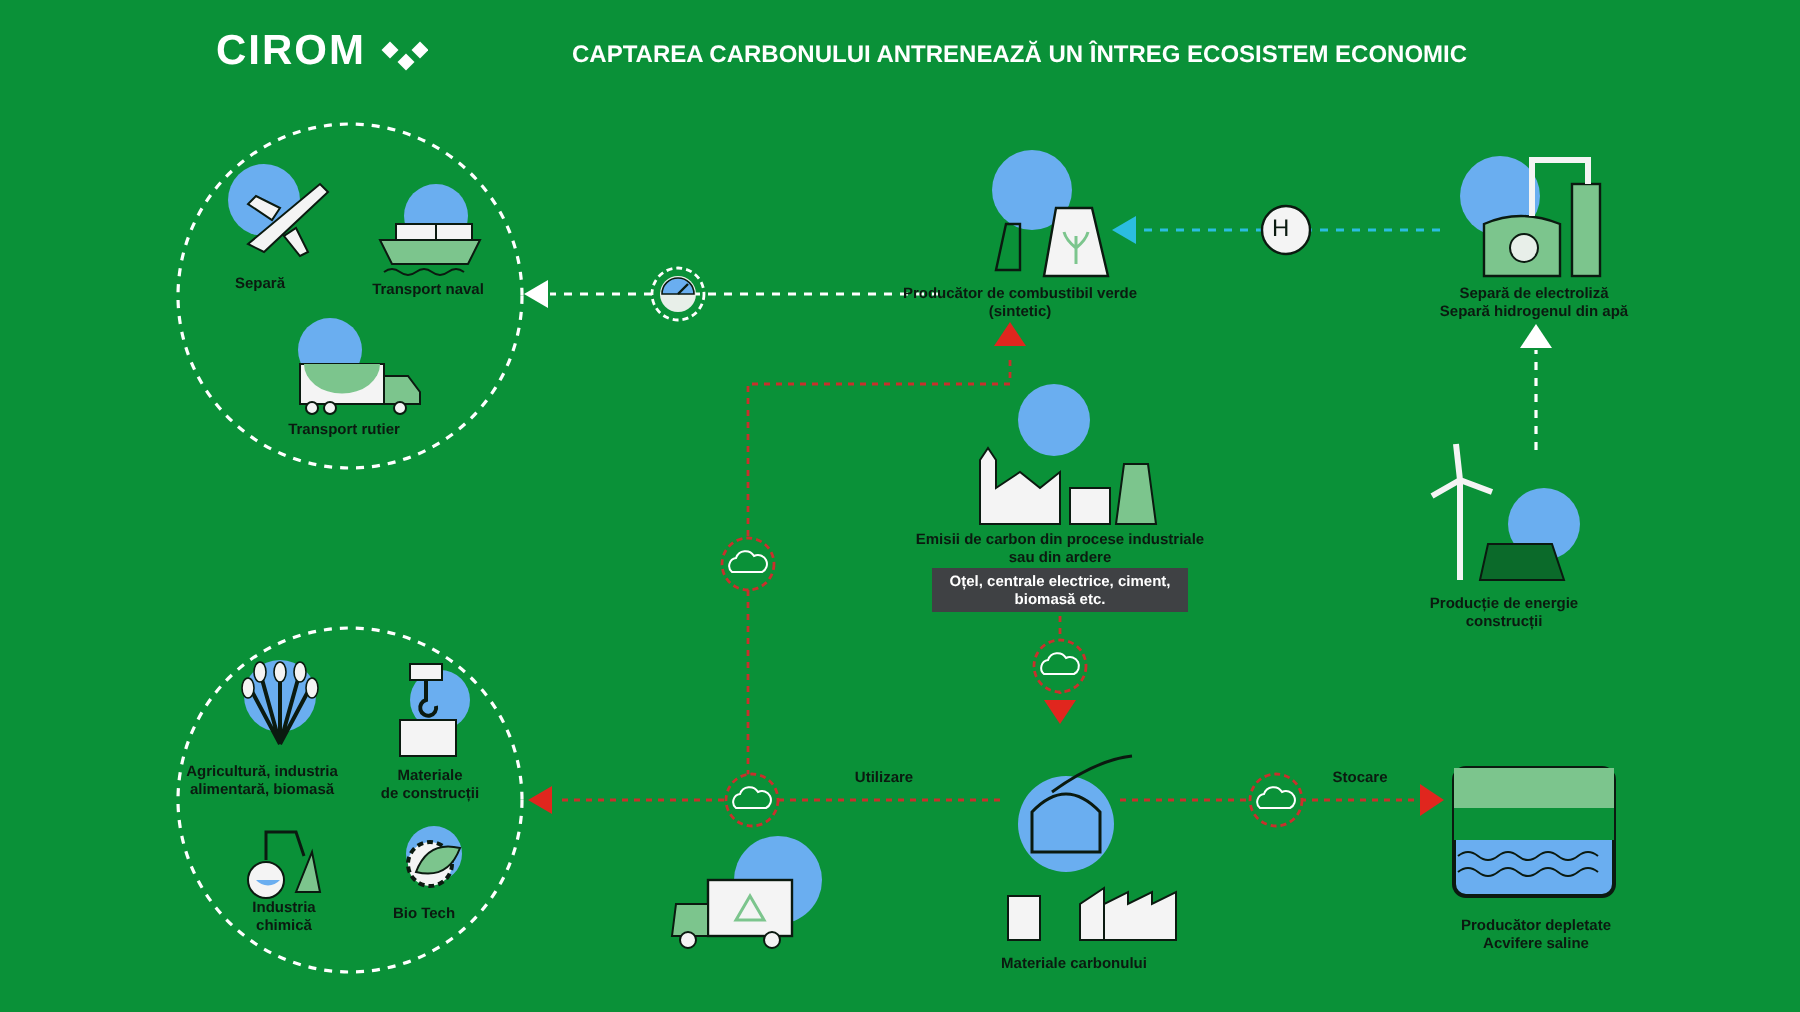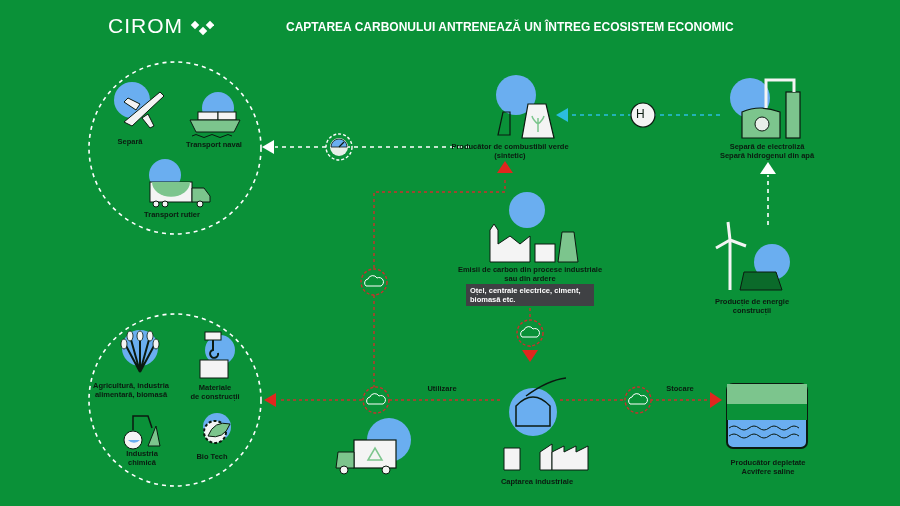--- a/index.html
+++ b/index.html
@@ -1,21 +1,21 @@
 <!DOCTYPE html>
 <html><head>
 <meta charset="utf-8">
 <style>
   html,body{margin:0;padding:0;}
   body{width:900px;height:506px;background:#0a9138;overflow:hidden;position:relative;font-family:"Liberation Sans",sans-serif;}
   .abs{position:absolute;}
-  .logo{left:108px;top:14px;color:#fff;font-weight:normal;font-size:21px;letter-spacing:1px;}
+  .logo{left:108px;top:14px;color:#fff;font-weight:bold;font-size:21px;letter-spacing:1px;}
   .title{left:286px;top:20px;color:#fff;font-weight:bold;font-size:12px;white-space:nowrap;}
   .lbl{position:absolute;color:#0b1a10;font-weight:bold;font-size:7.5px;text-align:center;line-height:8.5px;white-space:nowrap;transform:translateX(-50%);}
-  .box{position:absolute;background:#3f4144;color:#fff;font-weight:bold;font-size:7.5px;line-height:9px;padding:2px 4px;width:120px;}
+  .box{position:absolute;background:#3f4144;color:#fff;font-weight:bold;font-size:7.5px;text-align:center;line-height:9px;padding:2px 4px;width:120px;}
   svg.full{position:absolute;left:0;top:0;}
 </style>
 </head>
 <body>
 
 <div class="abs logo">
   <span>CIROM</span>
   <svg width="24" height="20" style="position:absolute;left:82px;top:6px">
     <rect x="2" y="2" width="6" height="6" fill="#fff" transform="rotate(45 5 5)"></rect>
     <rect x="10" y="8" width="6" height="6" fill="#fff" transform="rotate(45 13 11)"></rect>
@@ -187,17 +187,17 @@
 <div class="lbl" style="left:131px;top:382px"><span>Agricultură, industria</span><br><span>alimentară, biomasă</span></div>
 <div class="lbl" style="left:215px;top:384px"><span>Materiale</span><br><span>de construcții</span></div>
 <div class="lbl" style="left:142px;top:450px"><span>Industria</span><br><span>chimică</span></div>
 <div class="lbl" style="left:212px;top:453px">Bio Tech</div>
 
 <div class="lbl" style="left:510px;top:143px"><span>Producător de combustibil verde</span><br><span>(sintetic)</span></div>
 <div class="lbl" style="left:767px;top:143px"><span>Separă de electroliză</span><br><span>Separă hidrogenul din apă</span></div>
 <div class="lbl" style="left:530px;top:266px"><span>Emisii de carbon din procese industriale</span><br><span>sau din ardere</span></div>
 <div class="box" style="left:466px;top:284px"><span>Oțel, centrale electrice, ciment,</span><br><span>biomasă etc.</span></div>
 <div class="lbl" style="left:752px;top:298px"><span>Producție de energie</span><br><span>construcții</span></div>
-<div class="lbl" style="left:537px;top:478px">Captarea industriale</div>
+<div class="lbl" style="left:537px;top:478px">Materiale carbonului</div>
 <div class="lbl" style="left:768px;top:459px"><span>Producător depletate</span><br><span>Acvifere saline</span></div>
 
 <div class="lbl" style="left:442px;top:385px">Utilizare</div>
 <div class="lbl" style="left:680px;top:385px">Stocare</div>
 
 </body></html>

